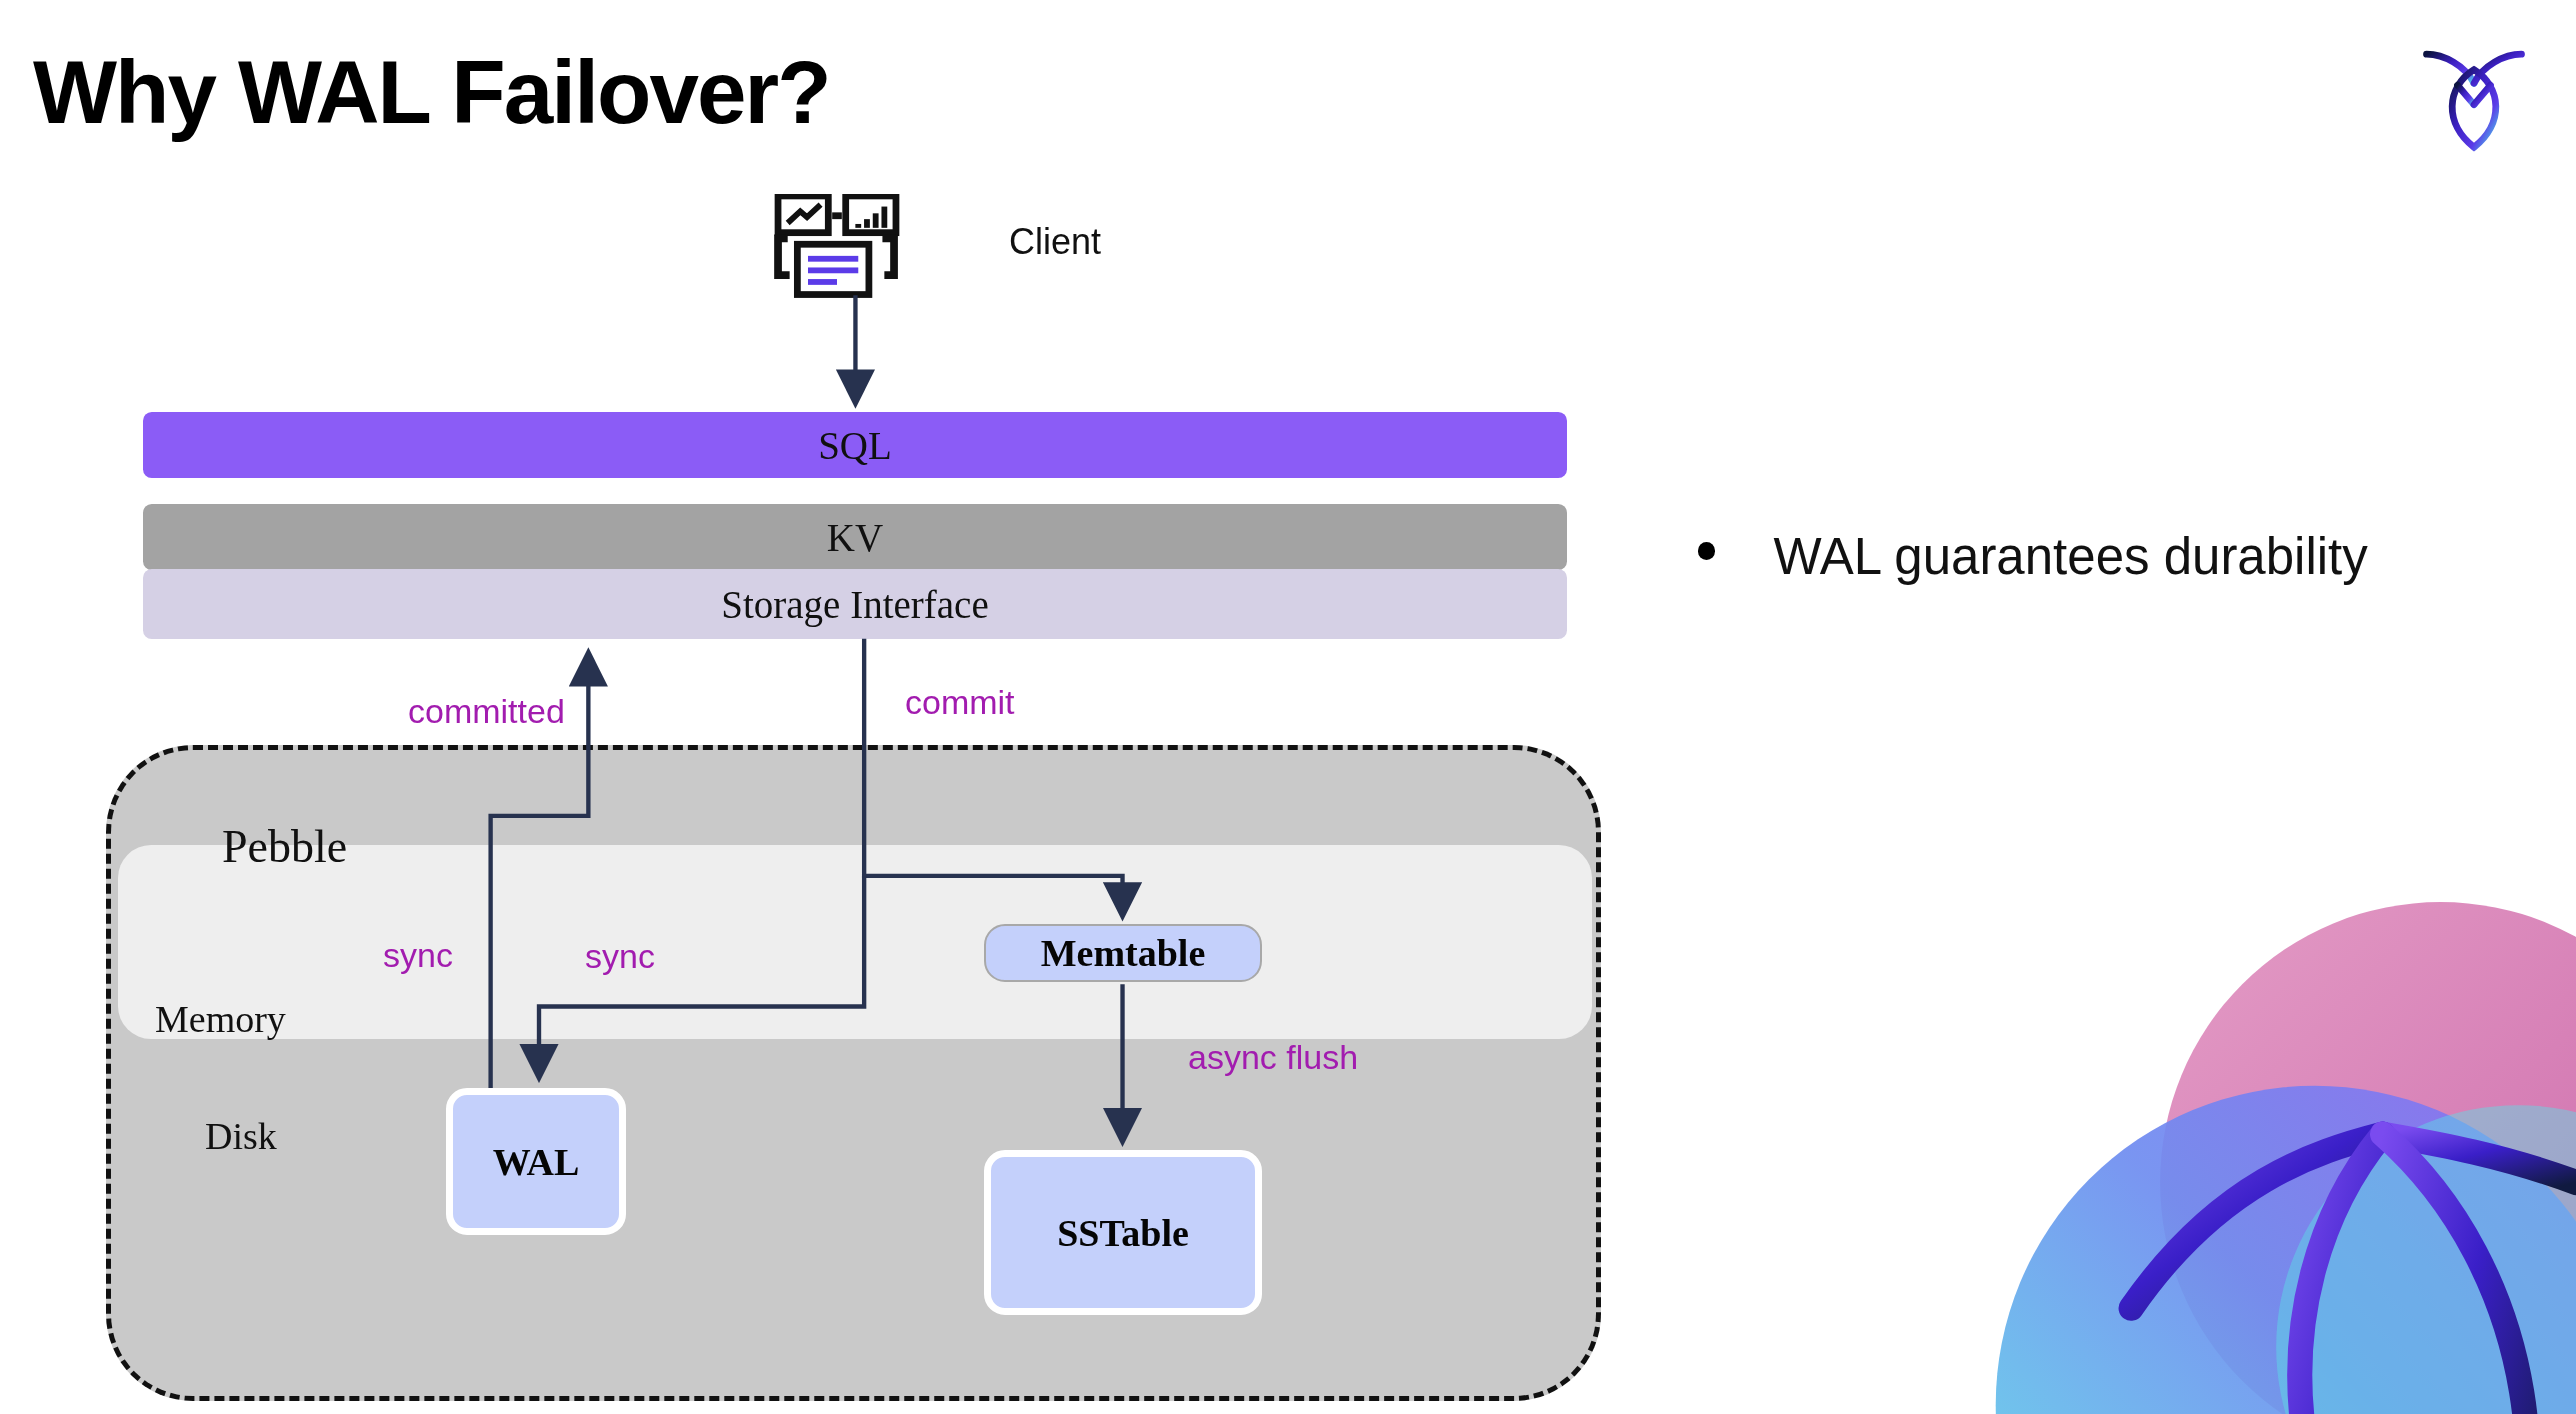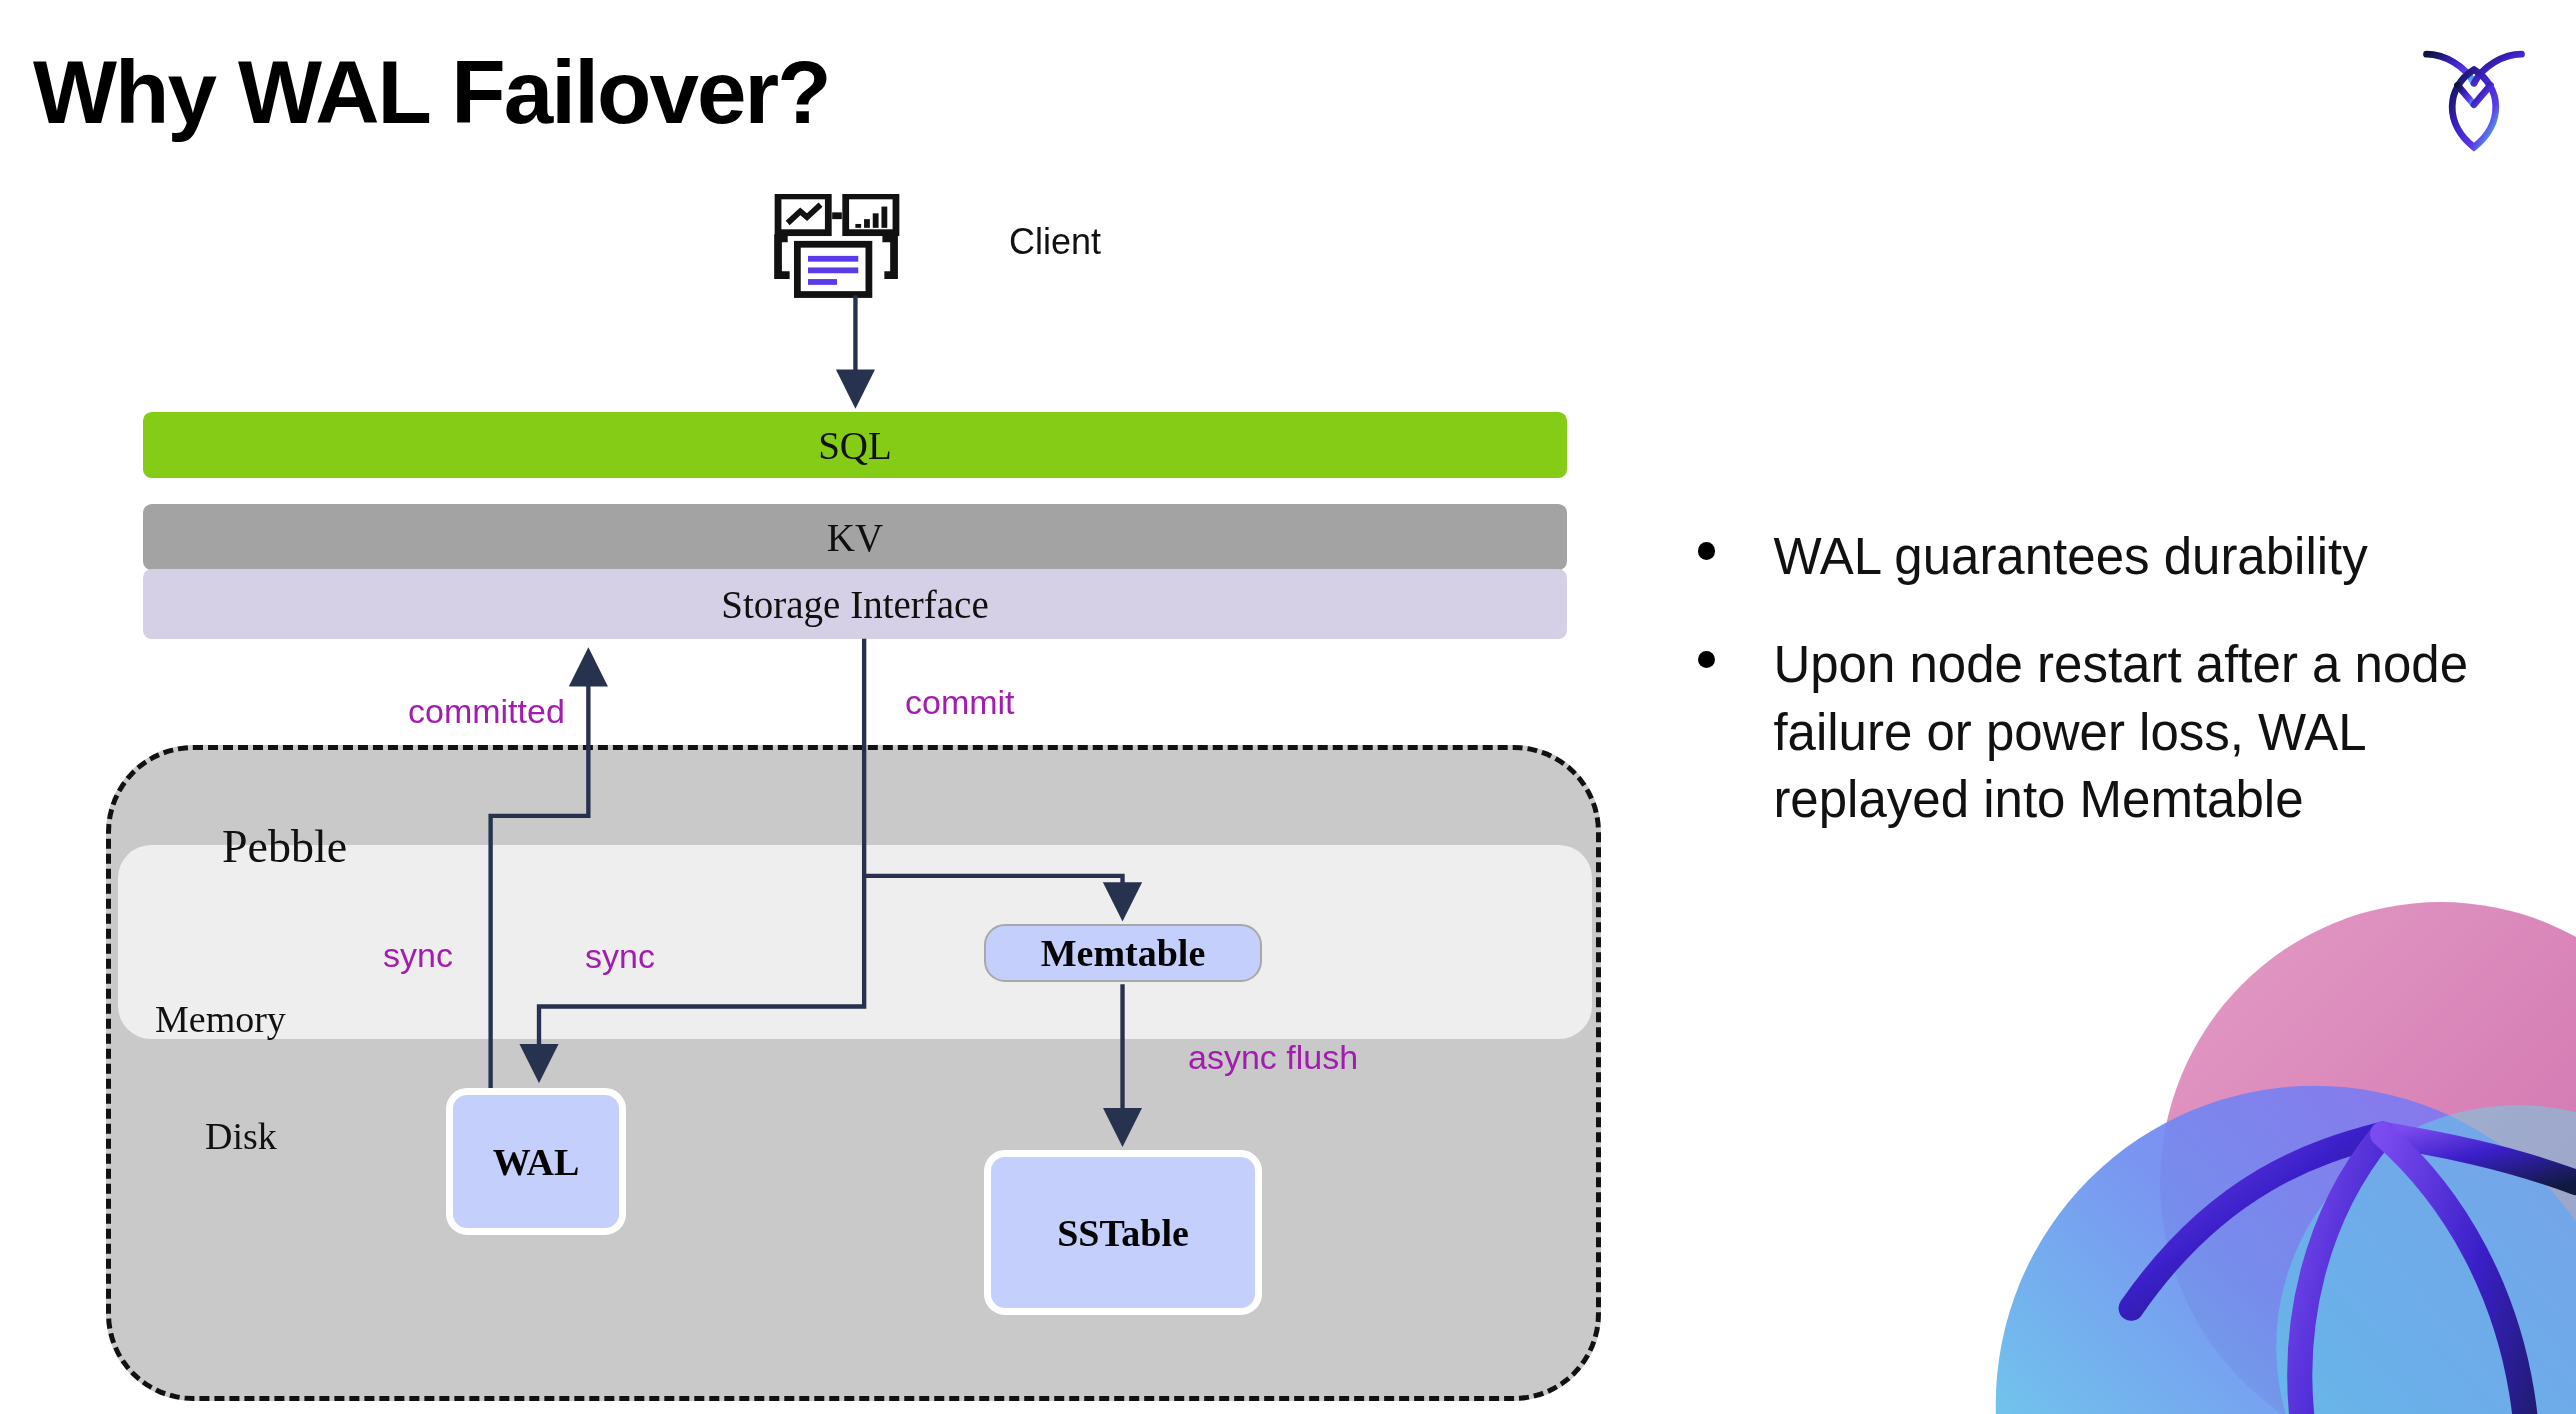--- a/index.html
+++ b/index.html
@@ -299,21 +299,21 @@
     <path d="M112 46 L 124 46 L 124 84 L 114 84" fill="none" stroke="#111111" stroke-width="8"></path>
 
     <rect x="24" y="52" width="74" height="52" fill="#ffffff" stroke="#111111" stroke-width="7"></rect>
     <rect x="35" y="64" width="52" height="6" fill="#5B3BE8"></rect>
     <rect x="35" y="76" width="52" height="6" fill="#5B3BE8"></rect>
     <rect x="35" y="88" width="30" height="6" fill="#5B3BE8"></rect>
   </svg>
 </div>
 <div id="client-label">Client</div>
 
-<div class="layer-bar" id="layer-sql" style="background:#84cc16">
+<div class="layer-bar" id="layer-sql" style="background:#8b5cf6">
   <span>SQL</span>
 </div>
 <div class="layer-bar" id="layer-kv" style="background:#a3a3a3">
   <span>KV</span>
 </div>
 <div class="layer-bar" id="layer-storage" style="background:#D5D0E5">
   <span>Storage Interface</span>
 </div>
 
 <div id="pebble-container"></div>
@@ -356,18 +356,14 @@
 </div>
 <div class="data-box" id="box-sstable">
   <span>SSTable</span>
 </div>
 
 <div id="bullet-list">
   <div class="bullet-row">
     <span class="bullet-dot"></span>
     <span class="bullet-text">WAL guarantees durability</span>
   </div>
-  <div class="bullet-row">
-    <span class="bullet-dot"></span>
-    <span class="bullet-text">Upon node restart after a node failure or power loss, WAL replayed into Memtable</span>
-  </div>
 </div>
 
 
 </body></html>

